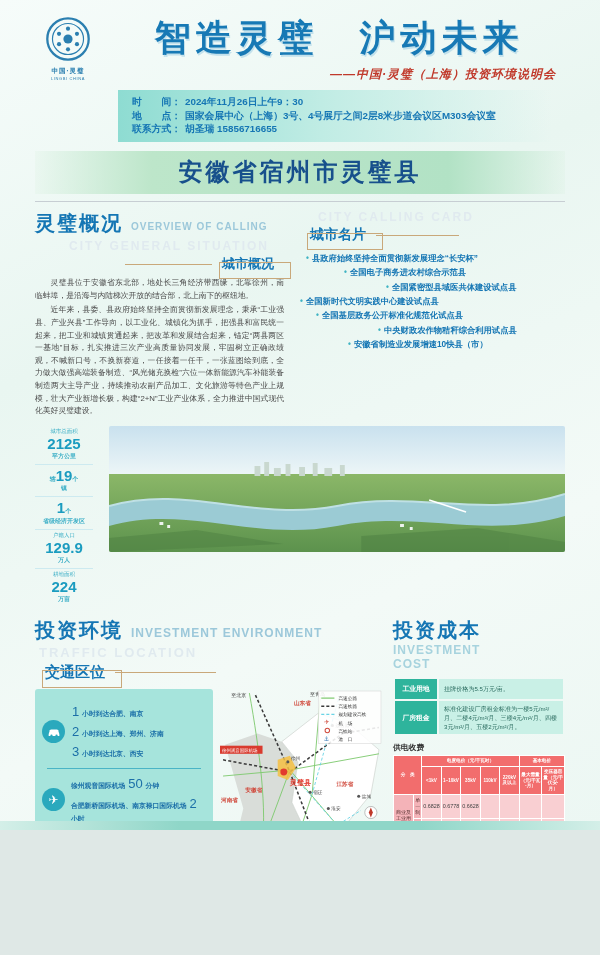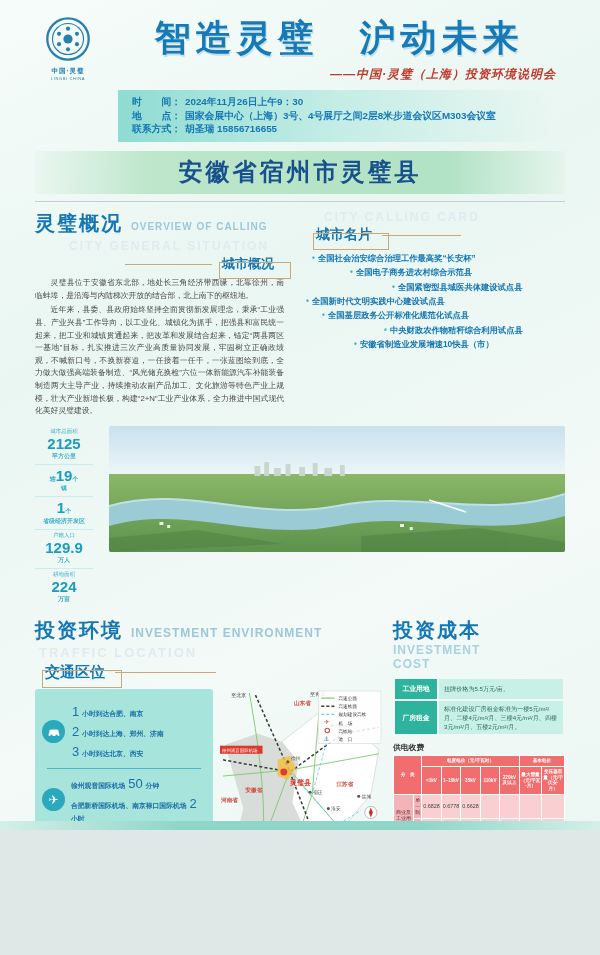--- a/index.html
+++ b/index.html
@@ -33,21 +33,21 @@
   .h2en { font-size:10px; font-weight:bold; color:#9cc8da; letter-spacing:1px; }
   .wm { font-size:12px; font-weight:bold; color:#e0eaef; letter-spacing:2px; }
 
   .tagwrap { display:flex; align-items:center; }
   .tagline { flex:1; border-top:1px solid #c9a87a; }
   .tag { position:relative; font-weight:bold; color:#1576b4; padding:2px 10px; white-space:nowrap; }
   .tag::after { content:""; position:absolute; left:7px; top:9px; right:-7px; bottom:-4px;
                 border:1px solid #c9a87a; }
 
   
-  .ov-row { display:flex; gap:22px; margin-top:8px;justify-content:flex-end; }
+  .ov-row { display:flex; gap:16px; margin-top:8px;justify-content:flex-end; }
   .ov-left { width:47%; }
   .ov-right { flex:1; }
   .para { font-size:7.8px; color:#4a4a4a; line-height:1.62; text-align:justify; text-indent:2em; margin-top:2px; }
   .cc-list { margin-top:7px; }
   .cc-item { font-size:8.3px; font-weight:bold; color:#1576b4; line-height:1.3; margin-top:3.5px; }
   .dot { color:#3fb3c3; margin-right:3px; }
 
   
   .sp-row { display:flex; gap:16px; margin-top:8px; }
   .stats { width:58px; }
@@ -148,21 +148,21 @@
         <p class="para">近年来，县委、县政府始终坚持全面贯彻新发展理念，秉承“工业强县、产业兴县”工作导向，以工业化、城镇化为抓手，把强县和富民统一起来，把工业和城镇贯通起来，把改革和发展结合起来，锚定“两县两区一基地”目标，扎实推进三次产业高质量协同发展，牢固树立正确政绩观，不喊新口号，不换新赛道，一任接着一任干，一张蓝图绘到底，全力做大做强高端装备制造、“风光储充换检”六位一体新能源汽车补能装备制造两大主导产业，持续推动农副产品加工、文化旅游等特色产业上规模，壮大产业新增长极，构建“2+N”工业产业体系，全力推进中国式现代化美好灵璧建设。</p>
       </div>
 
       <div class="ov-right">
         <div class="wm" style="margin-left:18px;">CITY CALLING CARD</div>
         <div class="tagwrap" style="width:60%;">
           <span class="tag" style="font-size:14px;">城市名片</span>
           <div class="tagline"></div>
         </div>
         <div class="cc-list">
-          <div class="cc-item" style="margin-left:6px;"><span class="dot">•</span><span>全国社会治安综合治理工作最高奖“长安杯”</span></div>
+          <div class="cc-item" style="margin-left:6px;"><span class="dot">•</span><span>县政府始终坚持全面贯彻新发展理念“长安杯”</span></div>
           <div class="cc-item" style="margin-left:44px;"><span class="dot">•</span><span>全国电子商务进农村综合示范县</span></div>
           <div class="cc-item" style="margin-left:86px;"><span class="dot">•</span><span>全国紧密型县域医共体建设试点县</span></div>
           <div class="cc-item" style="margin-left:0;"><span class="dot">•</span><span>全国新时代文明实践中心建设试点县</span></div>
           <div class="cc-item" style="margin-left:16px;"><span class="dot">•</span><span>全国基层政务公开标准化规范化试点县</span></div>
           <div class="cc-item" style="margin-left:78px;"><span class="dot">•</span><span>中央财政农作物秸秆综合利用试点县</span></div>
           <div class="cc-item" style="margin-left:48px;"><span class="dot">•</span><span>安徽省制造业发展增速10快县（市）</span></div>
         </div>
       </div>
     </div>
 

